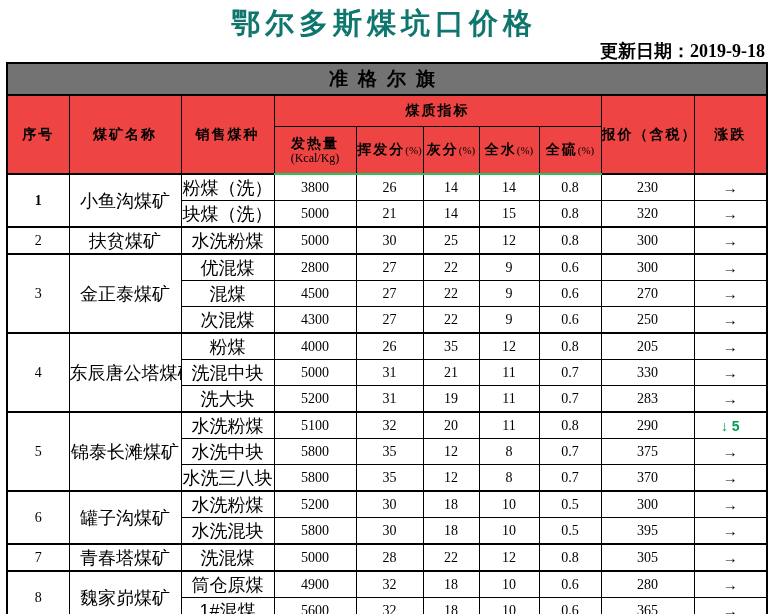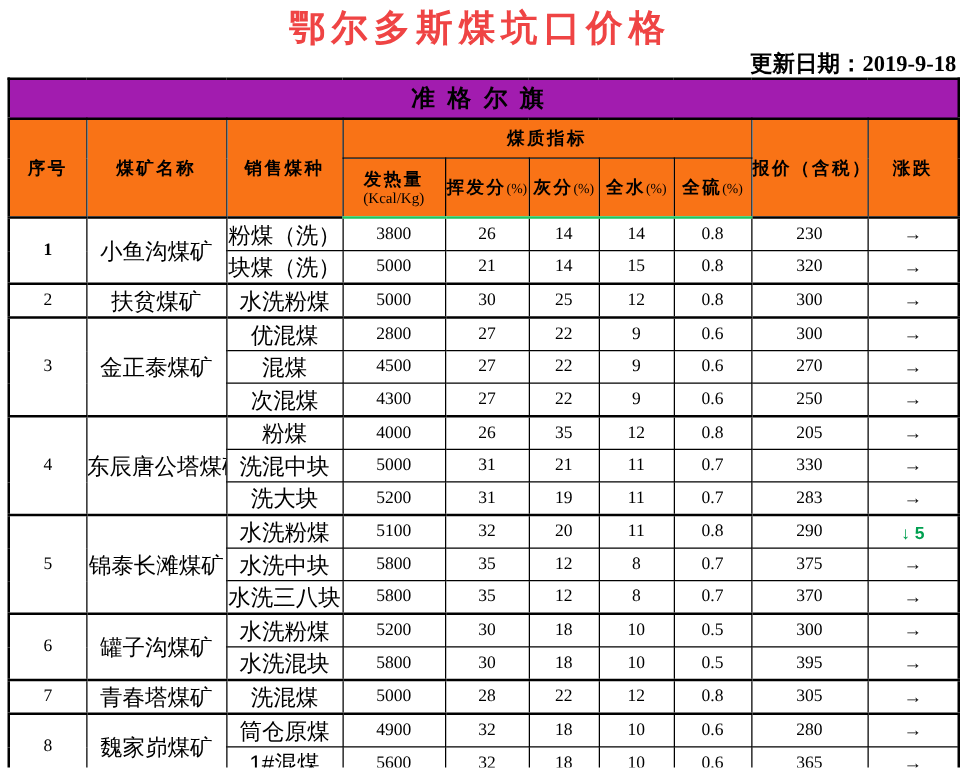--- a/index.html
+++ b/index.html
@@ -4,40 +4,40 @@
 <style>
   html,body{margin:0;padding:0;background:#fff;}
   body{
     width:768px;height:614px;overflow:hidden;
     font-family:"Liberation Sans",sans-serif;color:#000;
     -webkit-font-smoothing:antialiased;
   }
   .page-title{
     margin-top:4px;height:38px;line-height:38px;
     text-align:center;font-family:"Liberation Serif",serif;
-    font-weight:bold;font-size:29px;letter-spacing:5px;color:#ef4444;
+    font-weight:bold;font-size:29px;letter-spacing:5px;color:#0f766e;
   }
   .update-date{
     height:20px;line-height:18px;text-align:right;
     padding-right:3px;font-weight:bold;font-size:18px;
     font-family:"Liberation Serif",serif;
   }
   table.price-table{
     border-collapse:collapse;table-layout:fixed;
     margin-left:6px;width:760px;border:2px solid #000;
   }
   th,td{
     border:1px solid #000;text-align:center;vertical-align:middle;
     padding:0;overflow:hidden;white-space:nowrap;
   }
   th.banner-cell{
-    background:#a21caf;height:30px;font-size:19px;font-weight:bold;
+    background:#737373;height:30px;font-size:19px;font-weight:bold;
     letter-spacing:10px;border-bottom:2px solid #000;
   }
-  thead th.hcell{background:#f97316;font-weight:bold;font-size:14px;letter-spacing:2px;}
+  thead th.hcell{background:#ef4444;font-weight:bold;font-size:14px;letter-spacing:2px;}
   tr.hrow1 th{height:30px;}
   tr.hrow2 th{height:46px;border-bottom:2px solid #22c55e;}
   .hline{line-height:16px;}
   .unit{
     font-weight:normal;font-size:12px;letter-spacing:0;
     font-family:"Liberation Serif",serif;line-height:14px;
   }
   .pct{
     font-weight:normal;font-size:11px;letter-spacing:0;
     font-family:"Liberation Serif",serif;

